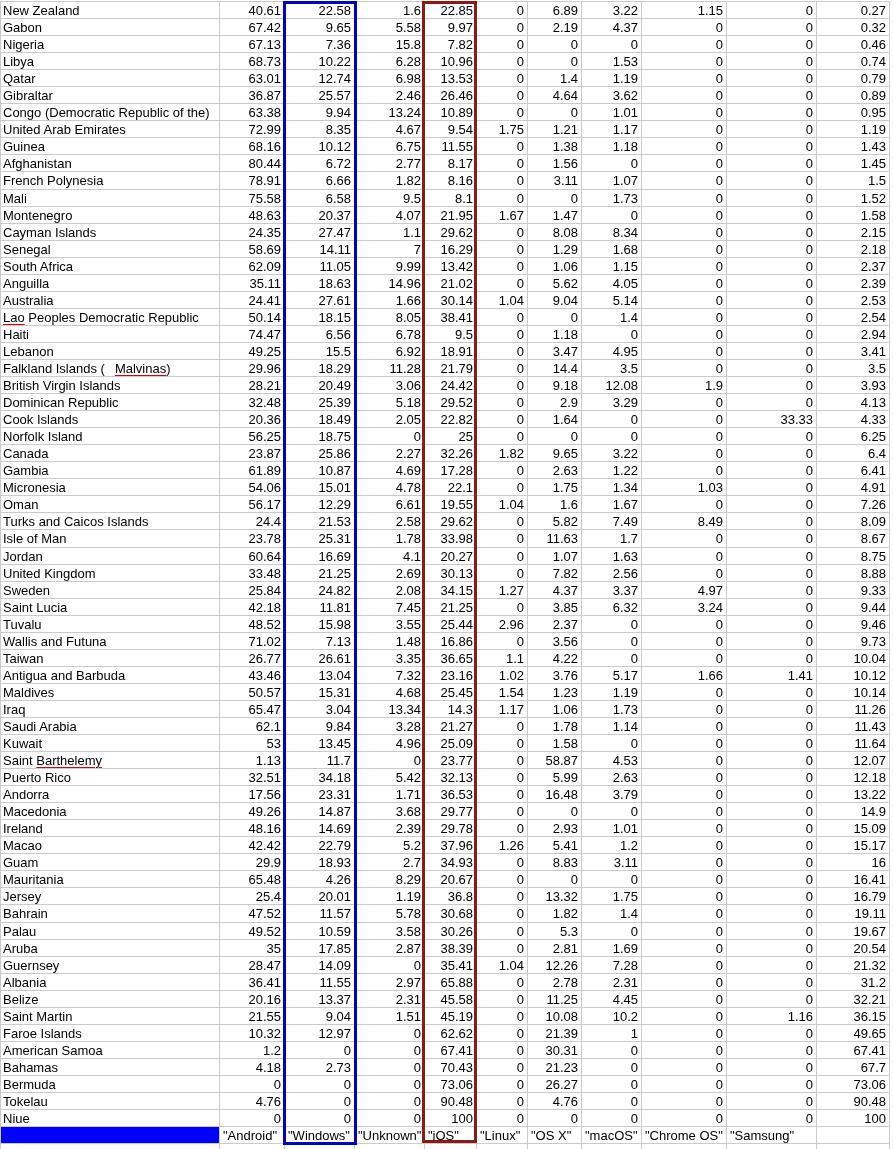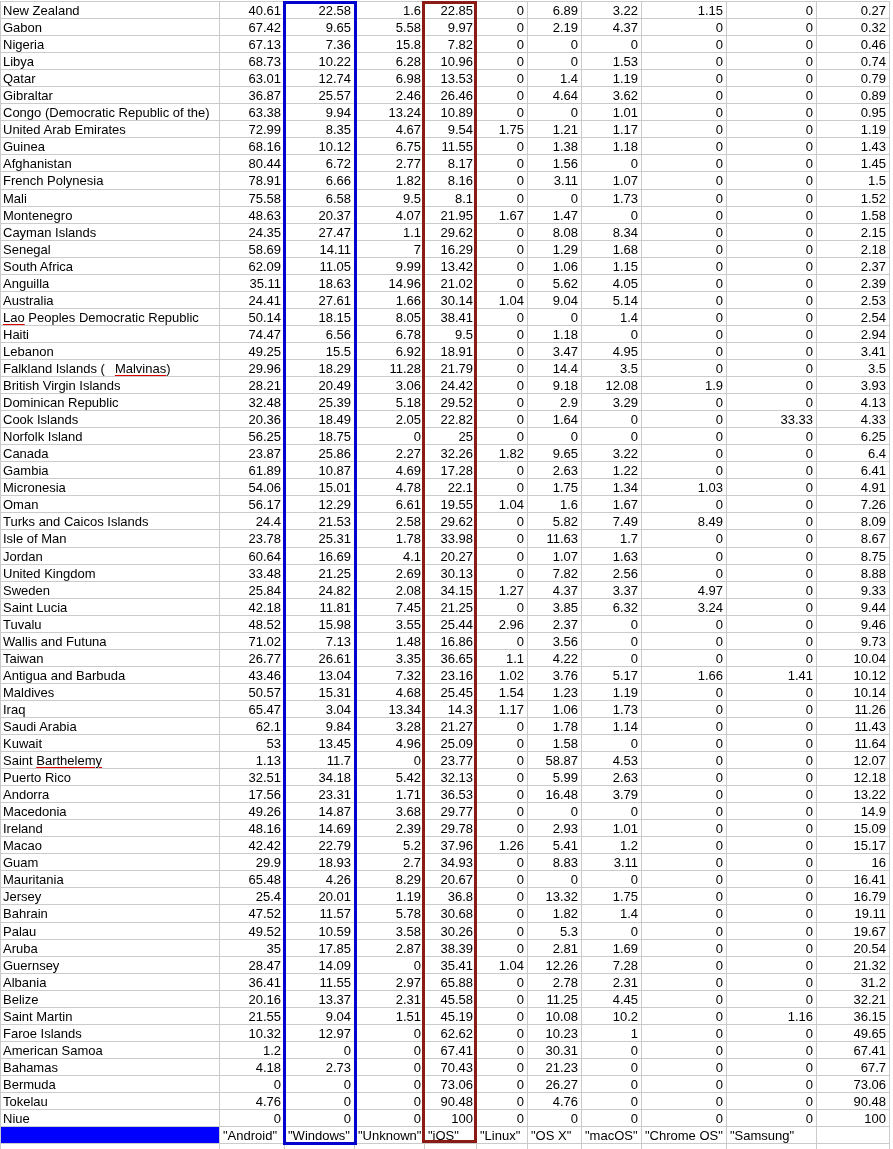--- a/index.html
+++ b/index.html
@@ -700,21 +700,21 @@
     <div class="cell num">10.2</div>
     <div class="cell num">0</div>
     <div class="cell num">1.16</div>
     <div class="cell num">36.15</div>
     <div class="cell c0">Faroe Islands</div>
     <div class="cell num">10.32</div>
     <div class="cell num">12.97</div>
     <div class="cell num">0</div>
     <div class="cell num">62.62</div>
     <div class="cell num">0</div>
-    <div class="cell num">10.23</div>
+    <div class="cell num">21.39</div>
     <div class="cell num">1</div>
     <div class="cell num">0</div>
     <div class="cell num">0</div>
     <div class="cell num">49.65</div>
     <div class="cell c0">American Samoa</div>
     <div class="cell num">1.2</div>
     <div class="cell num">0</div>
     <div class="cell num">0</div>
     <div class="cell num">67.41</div>
     <div class="cell num">0</div>

